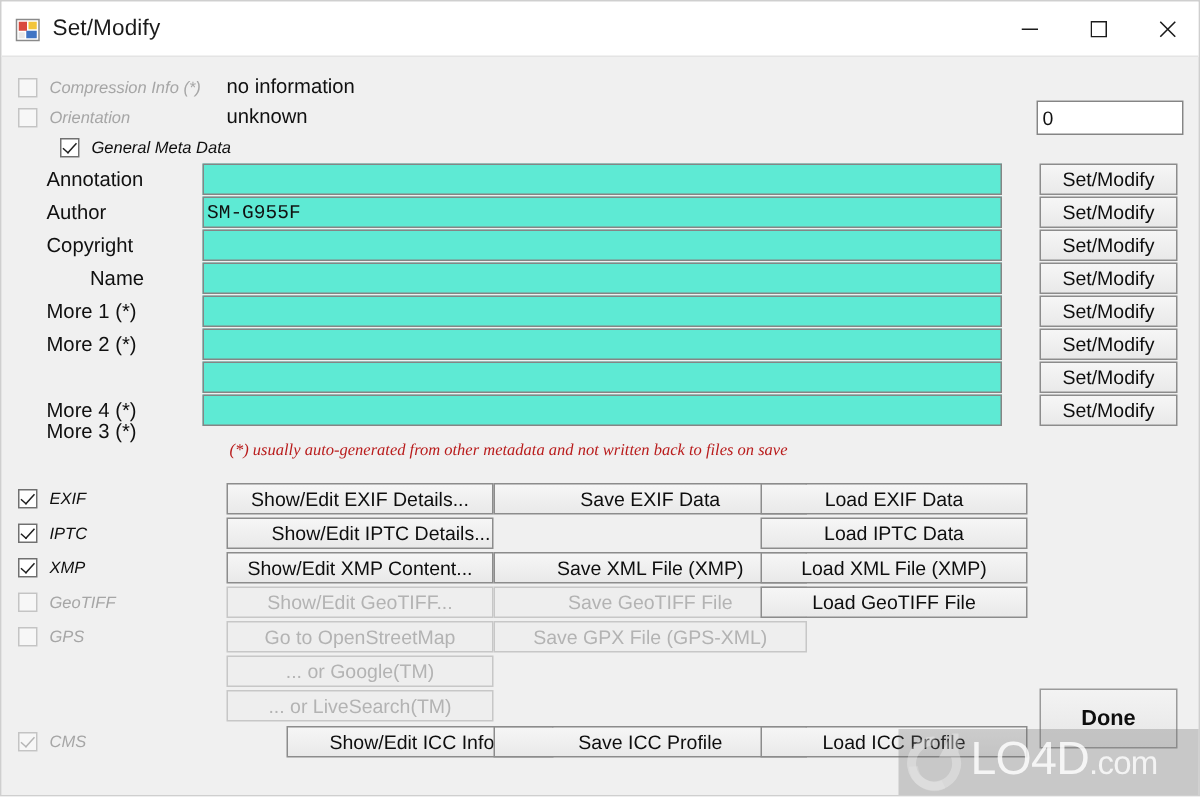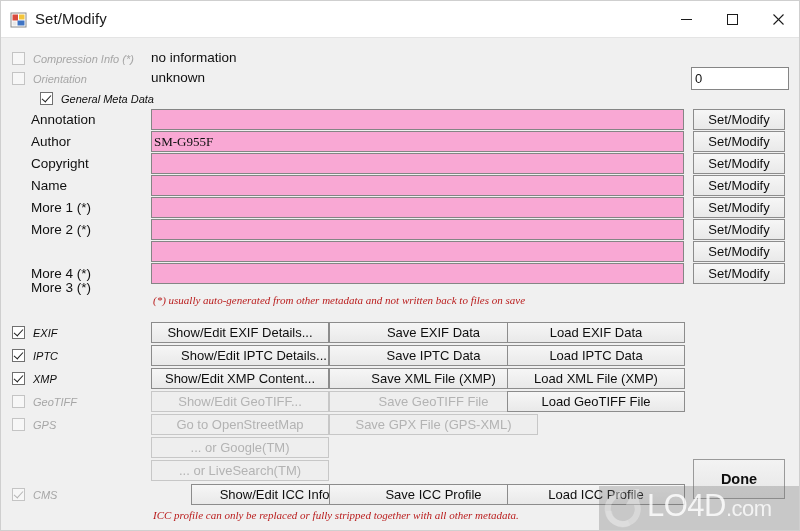--- a/index.html
+++ b/index.html
@@ -113,27 +113,27 @@
     position: absolute;
     left: 30px;
     font-size: 13.5px;
     color: #101010;
     white-space: nowrap;
   }
 
   
   .tinput {
     position: absolute;
-    left: 150px;
+    left: 134px;
     width: 533px;
     height: 21px;
     box-sizing: border-box;
     border: 1px solid #858585;
-    background: #f9a8d4;
-    font-family: Liberation Serif, serif;
+    background: #5eead4;
+    font-family: Liberation Mono, monospace;
     font-size: 13px;
     color: #101010;
     padding: 0 2px;
     line-height: 19px;
     outline: none;
   }
 
   
   .numupdown {
     position: absolute;
@@ -304,21 +304,21 @@
     <button class="btn set" style="top:71px;">Set/Modify</button>
 
     <div class="flabel" style="top:96px;text-align:right;">Author</div>
     <input class="tinput" style="top: 93px;" value="SM-G955F">
     <button class="btn set" style="top:93px;">Set/Modify</button>
 
     <div class="flabel" style="top:118px;">Copyright</div>
     <input class="tinput" style="top: 115px;" value="">
     <button class="btn set" style="top:115px;">Set/Modify</button>
 
-    <div class="flabel" style="top:140px;">Name</div>
+    <div class="flabel" style="top:140px;margin-left:29px;">Name</div>
     <input class="tinput" style="top: 137px;" value="">
     <button class="btn set" style="top:137px;">Set/Modify</button>
 
     <div class="flabel" style="top:162px;text-align:center;">More 1 (*)</div>
     <input class="tinput" style="top: 159px;" value="">
     <button class="btn set" style="top:159px;">Set/Modify</button>
 
     <div class="flabel" style="top:184px;">More 2 (*)</div>
     <input class="tinput" style="top: 181px;" value="">
     <button class="btn set" style="top:181px;">Set/Modify</button>
@@ -339,21 +339,20 @@
     </div>
     <button class="btn act col1" style="top:284px;">Show/Edit EXIF Details...</button>
     <button class="btn act col2" style="top:284px;">Save EXIF Data</button>
     <button class="btn act col3" style="top:284px;">Load EXIF Data</button>
 
     <div class="cbrow" style="top:308px;">
       <span class="cbox checked"></span>
       <span class="cblabel">IPTC</span>
     </div>
     <button class="btn act col1" style="top:307px;padding-left:28px;">Show/Edit IPTC Details...</button>
-    <button class="btn act col2" style="top:307px;">Save IPTC Data</button>
     <button class="btn act col3" style="top:307px;">Load IPTC Data</button>
 
     <div class="cbrow" style="top:331px;">
       <span class="cbox checked"></span>
       <span class="cblabel">XMP</span>
     </div>
     <button class="btn act col1" style="top:330px;">Show/Edit XMP Content...</button>
     <button class="btn act col2" style="top:330px;">Save XML File (XMP)</button>
     <button class="btn act col3" style="top:330px;">Load XML File (XMP)</button>
 
@@ -377,21 +376,20 @@
     <button class="btn act col1 disabled" style="top:422px;text-align:right;">... or LiveSearch(TM)</button>
 
     <div class="cbrow" style="top:447px;">
       <span class="cbox checked disabled"></span>
       <span class="cblabel dim">CMS</span>
     </div>
     <button class="btn act col1" style="top:446px;margin-left:40px;">Show/Edit ICC Info...</button>
     <button class="btn act col2" style="top:446px;">Save ICC Profile</button>
     <button class="btn act col3" style="top:446px;">Load ICC Profile</button>
 
-    <div class="hint" style="left:152px; top:471px;">ICC profile can only be replaced or fully stripped together with all other metadata.</div>
 
     <button class="btn done">Done</button>
 
   </div>
 
   <div class="watermark">
     <div class="wm-inner">
       <span class="wm-logo">
         <svg width="40" height="40" viewBox="0 0 40 40">
           <path d="M20 5 A15 15 0 1 0 33 13 L33 4 L28 13 L36 13" fill="none" stroke="#ffffff" stroke-width="6" stroke-opacity="0.55"></path>

